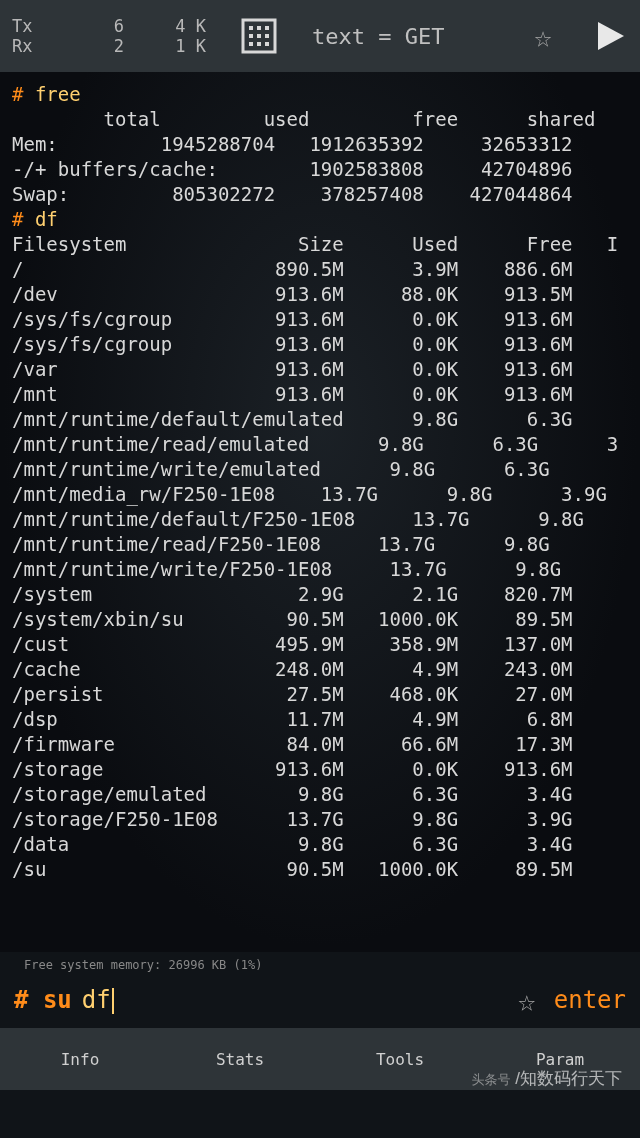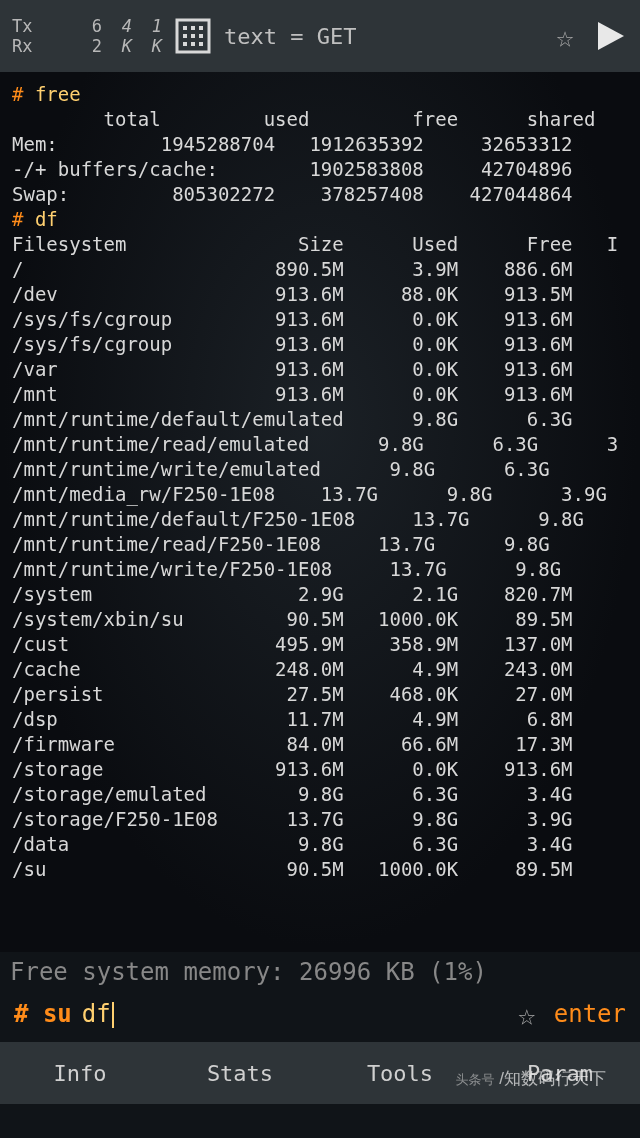--- a/index.html
+++ b/index.html
@@ -1,40 +1,40 @@
 <!DOCTYPE html>
 <html><head>
 <meta charset="utf-8">
 <style>
   * { margin: 0; padding: 0; box-sizing: border-box; }
   html, body { width: 640px; height: 1138px; background: #101418; color: #d8d8d8; font-family: "Menlo", "Consolas", "DejaVu Sans Mono", monospace; font-size: 19px; overflow: hidden; }
-  .topbar { height: 72px; background: #2e3438; display: flex; align-items: center; padding: 0 12px; color: #b8b8b8; }
+  .topbar { height: 72px; background: #2e3438; display: flex; align-items: center; padding: 0 12px; color: #b8b8b8; gap: 22px; }
   .txrx { display: flex; flex-direction: column; width: 40px; font-size: 17px;}
   .txrx-nums { display: flex; flex-direction: column; width: 50px; font-size:17px; text-align:right; padding-left:30px;}
-  .txrx-rates { display:flex; width:60px; font-size:17px; text-align:right;font-style:italic;}
+  .txrx-rates { display:flex; flex-direction: column; width:60px; font-size:17px; text-align:right;}
   .grid-icon { margin: 0 12px; }
   .grid-icon svg { display:block; }
   .top-label { font-size: 22px; color:#c0c0c0; }
   .top-spacer { flex:1; }
   .star { font-size: 30px; color:#a8a8a8; margin-right:18px; }
   .play svg { display:block; }
   .terminal { padding: 10px 4px 4px 12px; white-space: pre; font-size: 19px; line-height: 25px; letter-spacing: 0px; overflow:hidden; background: radial-gradient(ellipse at 50% 40%, rgba(60,70,80,0.25), rgba(10,12,16,1) 70%); height: calc(1138px - 72px - 186px);}
   .prompt { color: #ff8c1a; }
   .cmd { color: #ffd070; }
-  .memstatus { color:#888; font-size:24px; padding-left:10px; margin-top:6px;}
+  .memstatus { color:#888; font-size:12px; padding-left:24px; margin-top:6px;}
   .input-row { display:flex; align-items:center; height:56px; padding:0 14px; }
   .input-prompt { color:#ff8c1a; font-size:24px; font-weight:bold; }
   .input-cmd { color:#ffd070; font-size:24px; margin-left:10px; position:relative;}
   .cursor { display:inline-block; width:2px; height:26px; background:#ffd070; vertical-align:middle; margin-left:1px;}
   .input-spacer { flex:1; }
   .input-star { font-size:30px; color:#a8a8a8; margin-right:18px;}
   .enter { color:#ff8c1a; font-size:24px; }
-  .tabbar { height:62px; background:#2e3438; display:flex; align-items:center; color:#d0d0d0; font-size:22px;}
+  .tabbar { height:62px; background:#2e3438; display:flex; align-items:center; color:#d0d0d0; font-size:16px;}
   .tab { flex:1; text-align:center; }
-  .watermark { position:absolute; bottom:48px; right:34px; color:rgba(240,240,240,0.7); font-family: sans-serif; font-size:17px; pointer-events:none;}
+  .watermark { position:absolute; bottom:48px; right:18px; color:rgba(240,240,240,0.7); font-family: sans-serif; font-size:17px; pointer-events:none;}
   .wm-small{font-size:13px; color:rgba(200,200,200,0.6);}
 </style>
 </head>
 <body>
 
 <div class="topbar">
   <div class="txrx">
     <span>Tx</span>
     <span>Rx</span>
   </div>

